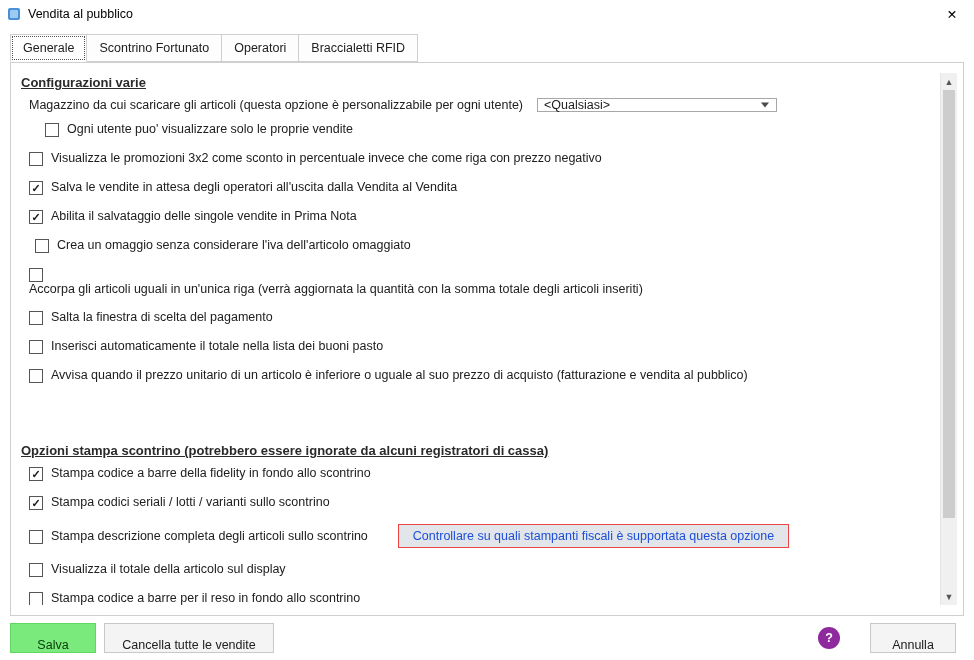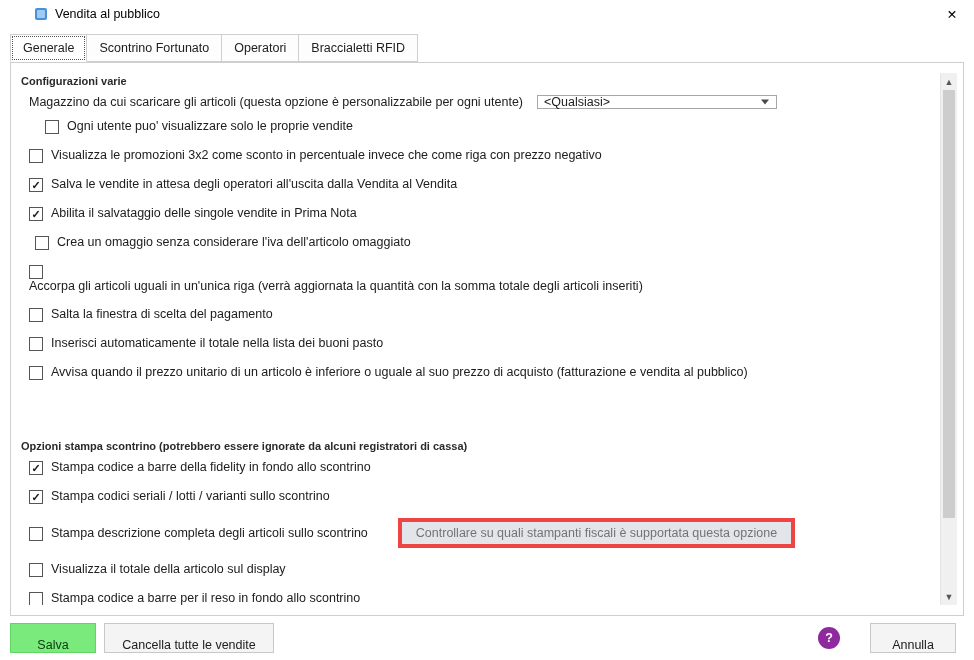--- a/index.html
+++ b/index.html
@@ -1,42 +1,42 @@
 <!DOCTYPE html>
 <html><head>
 <meta charset="utf-8">
 <style>
   * { box-sizing: border-box; font-family: "Segoe UI", Tahoma, sans-serif; font-size: 12.5px; }
   body { margin: 0; background: #ffffff; color: #202020; width: 974px; height: 660px; overflow: hidden; display:flex; flex-direction:column; }
-  .titlebar { height: 28px; display: flex; align-items: center; padding: 0 0 0 6px; margin-left: 27px; }
+  .titlebar { height: 28px; display: flex; align-items: center; padding: 0 0 0 6px; }
   .titlebar .icon { width: 16px; height: 16px; margin-right: 6px; display:inline-flex; align-items:center; justify-content:center; }
   .titlebar .title { flex: 1; font-size: 12.5px; color: #000; }
   .titlebar .close { width: 44px; height: 28px; display:flex; align-items:center; justify-content:center; font-size: 14px; color:#000; }
   .content-area { flex:1; padding: 6px 10px 0 10px; display:flex; flex-direction:column; overflow:hidden; }
   .tabs { display:flex; border-bottom:1px solid transparent; margin-bottom: 0; }
   .tab { padding: 6px 12px; border:1px solid #cfcfcf; border-bottom:1px solid #fff; background:#fff; margin-right:0px; margin-bottom:-1px; cursor:default; position:relative; }
   .tab.inactive { border-bottom:1px solid #cfcfcf; background:#fdfdfd; }
   .tab + .tab { border-left: none; }
   .tab.active { outline: 1px dotted #555; outline-offset: -3px; }
   .panel-wrap { flex:1; border:1px solid #cfcfcf; padding: 10px 6px 10px 10px; overflow:hidden; display:flex; }
   .panel-scroll { flex:1; overflow-y:hidden; padding-right: 6px; }
   .scrollbar { width:17px; background:#f0f0f0; border-left:1px solid #e5e5e5; display:flex; flex-direction:column; }
   .sb-btn { height:17px; display:flex; align-items:center; justify-content:center; color:#555; font-size:9px; }
   .sb-track { flex:1; position:relative; }
   .sb-thumb { position:absolute; left:2px; right:2px; top:0; height:86%; background:#cdcdcd; border-radius:0; }
-  .group-title { font-weight:600; font-size:11px; color:#2a2a2a; margin: 2px 0 8px 0; }
+  .group-title { font-weight:600; font-size:13px; color:#2a2a2a; margin: 2px 0 8px 0; text-decoration: underline; }
   .row { display:flex; align-items:center; margin: 4px 0 10px 0; }
   .row .lbl { font-size:12.5px; }
   .select { margin-left: 14px; width: 240px; height: 14px; border:1px solid #a7a7a7; background:#fff; padding: 0 20px 0 6px; display:flex; align-items:center; position:relative; }
   .select::after { content:""; position:absolute; right:7px; top:50%; width:0;height:0; border-left:4px solid transparent;border-right:4px solid transparent;border-top:5px solid #4a4a4a; transform:translateY(-50%); }
   .check-row { display:flex; align-items:flex-start; margin: 8px 0 14px 0; }
   .check { width:14px; height:14px; border:1px solid #555; margin-right:8px; flex:0 0 14px; display:inline-flex; align-items:center; justify-content:center; margin-top:1px; background:#fff; }
   .check.checked::after { content:"✓"; font-size:11px; line-height:1; color:#1a1a1a; font-weight:bold; }
   .spacer-lg { height: 44px; }
-  .hint-btn { background:#e2e6ea; border:4px solid #ef4444; padding: 4px 14px; color:#737373; margin-left: 30px; }
+  .hint-btn { background:#e2e6ea; border:1px solid #ef4444; padding: 4px 14px; color:#1d4ed8; margin-left: 30px; }
   .bottom { height: 44px; display:flex; align-items:center; padding: 0 10px; background:#fff; border-top:0; }
   .btn { height: 30px; min-width:86px; padding: 0 16px; border:1px solid #c8c8c8; background:#f4f4f4; display:inline-flex; align-items:flex-end; justify-content:center; margin-right:8px; }
   .btn.primary { background:#7aea7d; border-color:#60d663; color:#083b09; font-weight:500; }
   .btn.wide { min-width:170px; }
   .spacer-flex { flex:1; }
   .help-icn { width:22px; height:22px; border-radius:50%; background:#8f2a9e; color:#fff; font-weight:700; display:inline-flex; align-items:center; justify-content:center; margin-right:30px; font-size:14px; }
 </style>
 </head>
 <body>
 

